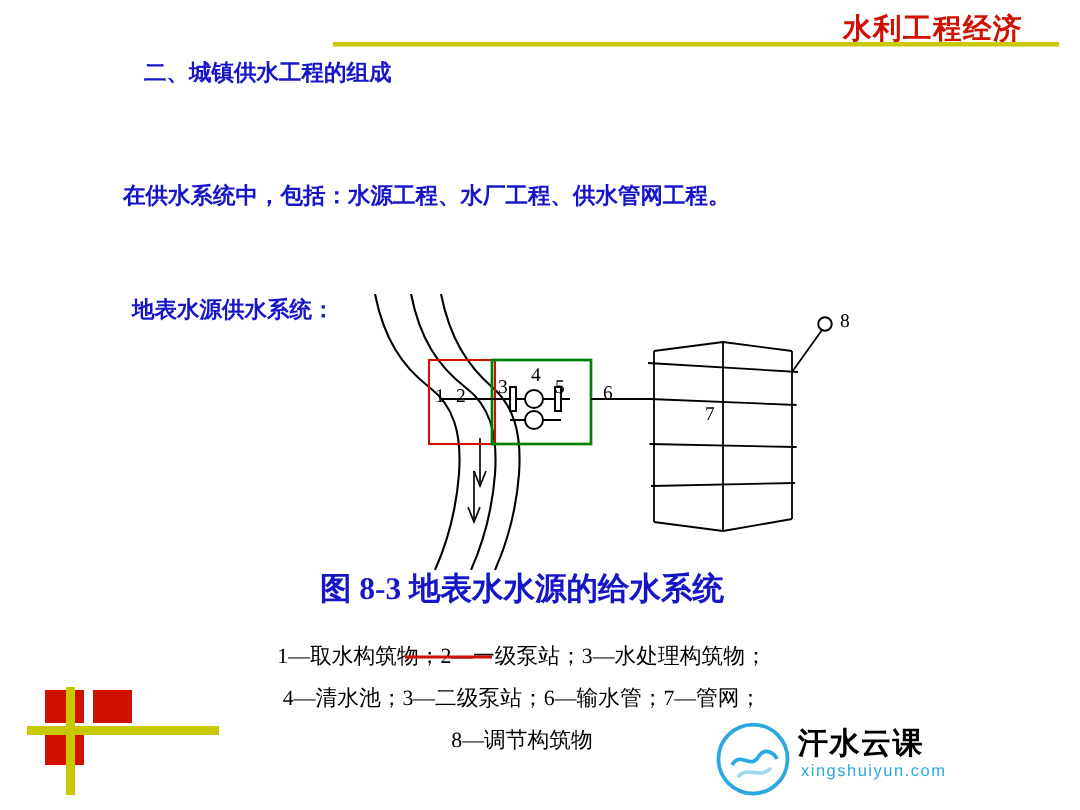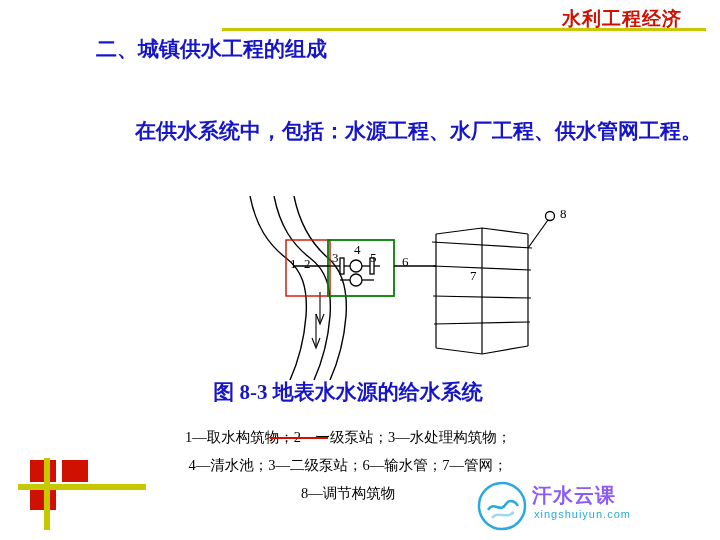--- a/index.html
+++ b/index.html
@@ -35,28 +35,28 @@
     left: 222px;
     top: 28px;
     width: 484px;
     height: 3px;
     background: #c8c800;
   }
   
   .txt {
     position: absolute;
     color: #1616c8;
-    font-size: 21px;
+    font-size: 15px;
     font-weight: bold;
     line-height: 27px;
     font-family: "Liberation Serif", "DejaVu Serif", serif;
   }
   .t-heading { left: 96px; top: 36px; }
   .t-p1 { left: 30px; top: 64px; width: 672px; text-indent: 52px; }
-  .t-p2 { left: 30px; top: 118px; width: 672px; text-indent: 52px; text-align: right; }
+  .t-p2 { left: 30px; top: 118px; width: 672px; text-indent: 52px; }
   .t-p3 { left: 88px; top: 194px; }
 
   
   .fig-caption {
     position: absolute;
     left: 0; right: 0;
     top: 378px;
     text-align: center;
     color: #1616c8;
     font-size: 21px;
@@ -113,21 +113,21 @@
     position: absolute;
     right: 8px;
     bottom: 6px;
     width: 212px;
     height: 54px;
   }
   .logo-text {
     position: absolute;
     left: 56px;
     top: 2px;
-    color: #8b5cf6;
+    color: #000000;
     font-size: 20px;
     font-weight: bold;
     font-family: Liberation Sans, sans-serif;
     letter-spacing: 1px;
   }
   .logo-sub {
     position: absolute;
     left: 58px;
     top: 28px;
     color: #2aa8e0;
@@ -139,20 +139,21 @@
 </head>
 <body>
 
 <div class="slide">
 
   <div class="header-title">水利工程经济</div>
   <div class="header-rule"></div>
 
   <div class="txt t-heading">二、城镇供水工程的组成</div>
   <div class="txt t-p2">在供水系统中，包括：水源工程、水厂工程、供水管网工程。</div>
+  <div class="txt t-p3">地表水源供水系统：</div>
 
   <div class="diagram">
     <svg width="344" height="184" viewBox="0 0 344 184">
 
       <g stroke="#000" fill="none" stroke-width="1.4">
         <path d="M22,0 C28,30 40,48 58,62 C74,74 80,92 78,120 C76,146 70,166 62,184"></path>
         <path d="M46,0 C52,30 64,48 82,62 C98,74 104,92 102,120 C100,146 94,166 86,184"></path>
         <path d="M66,0 C72,30 84,48 100,62 C114,74 120,92 118,120 C116,146 110,166 102,184"></path>
       </g>
 

